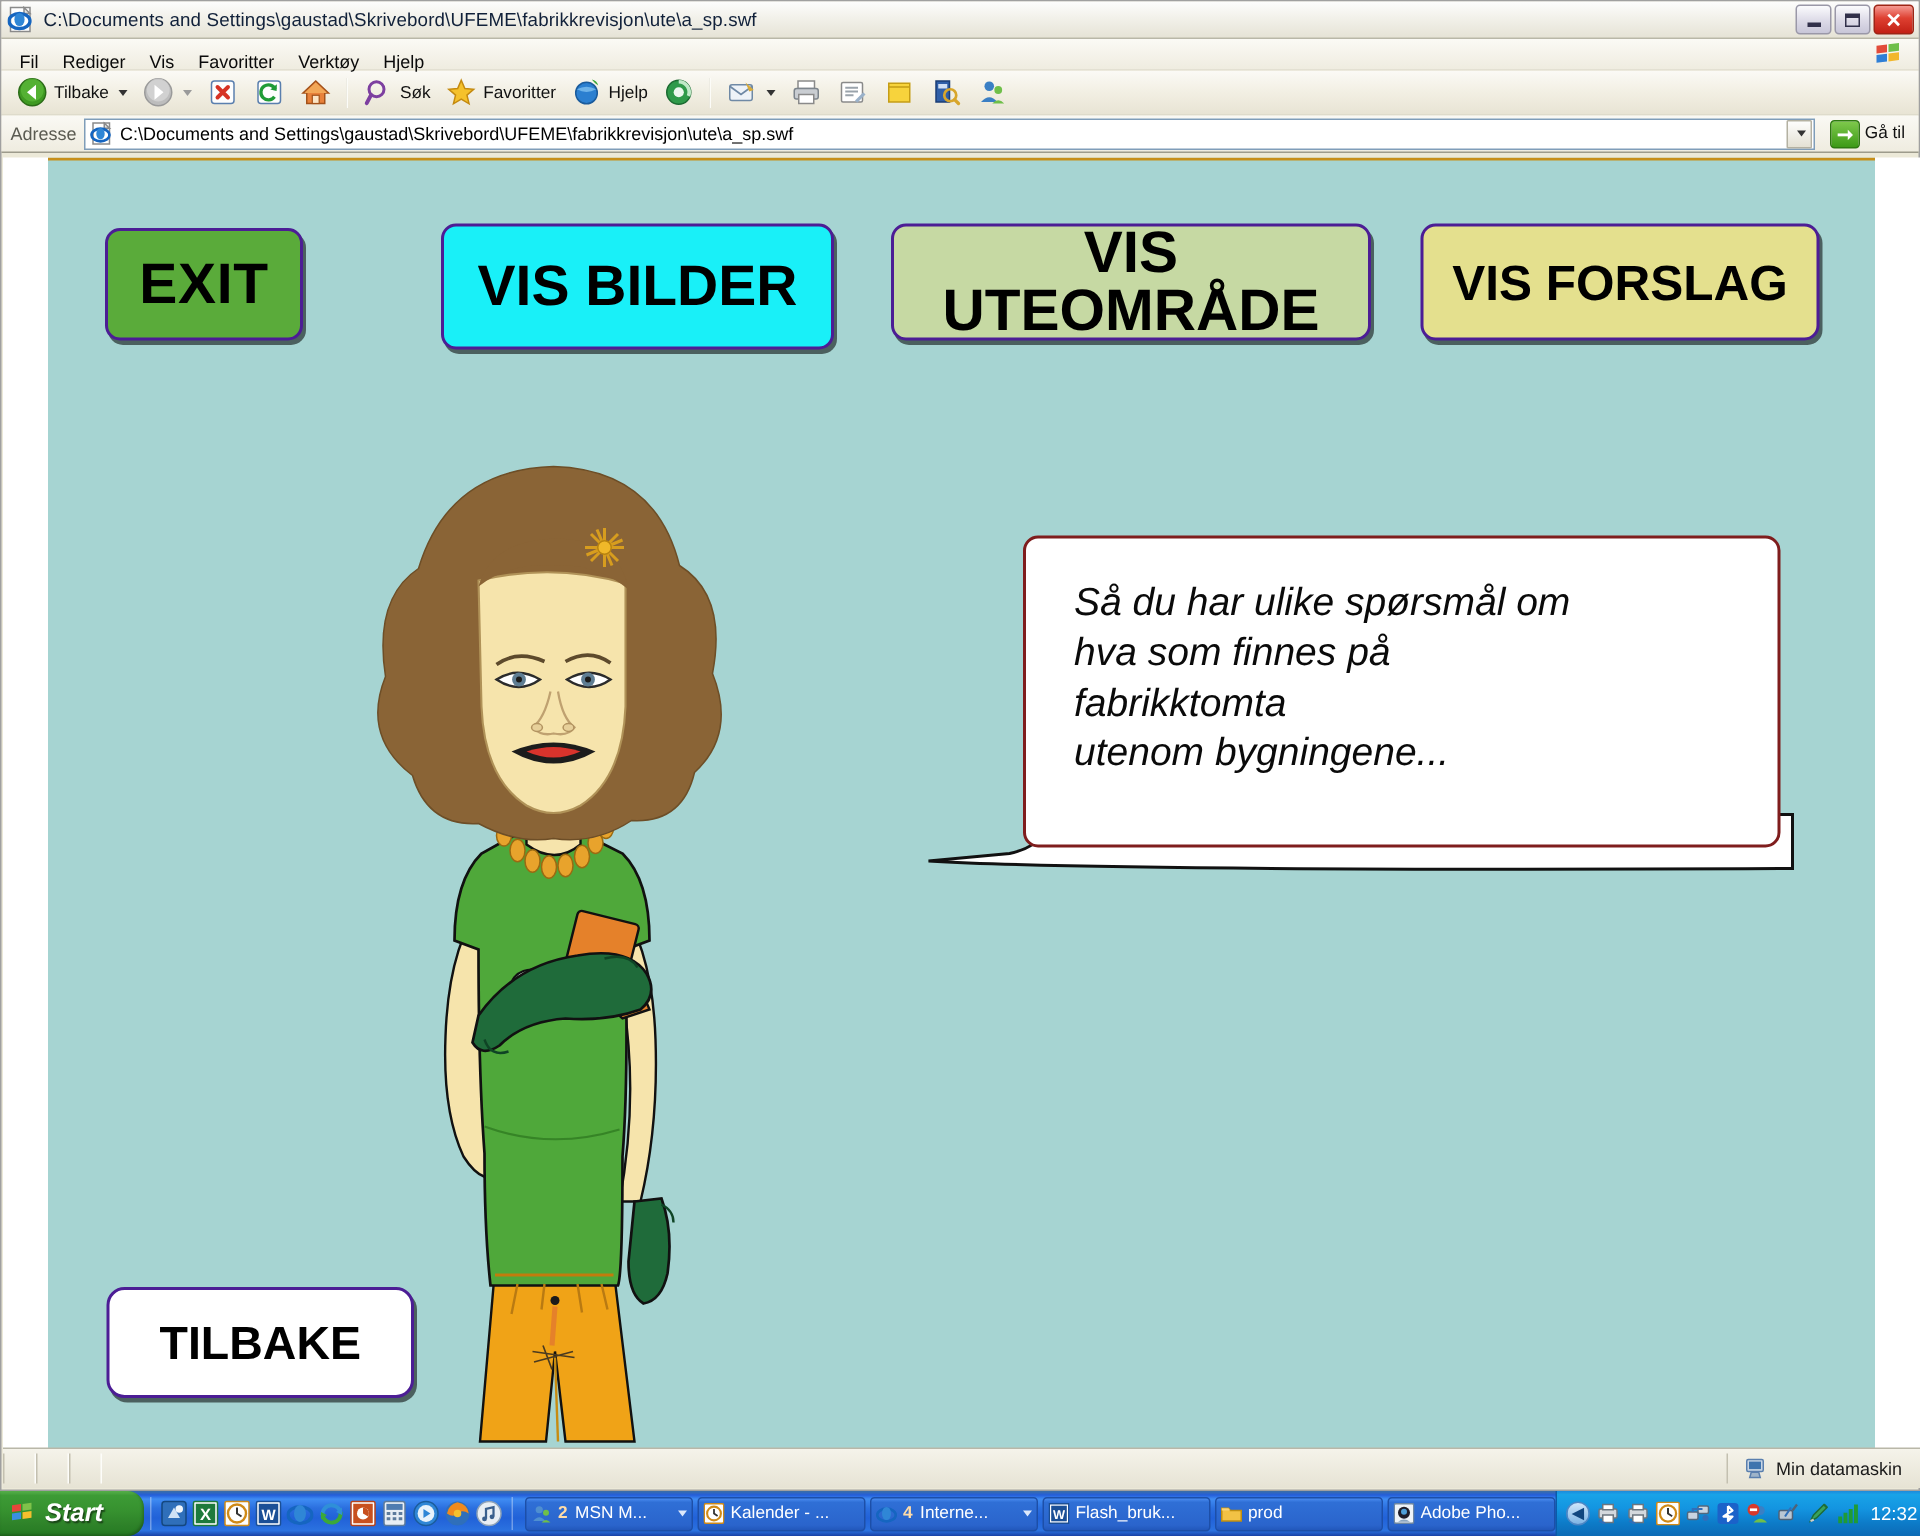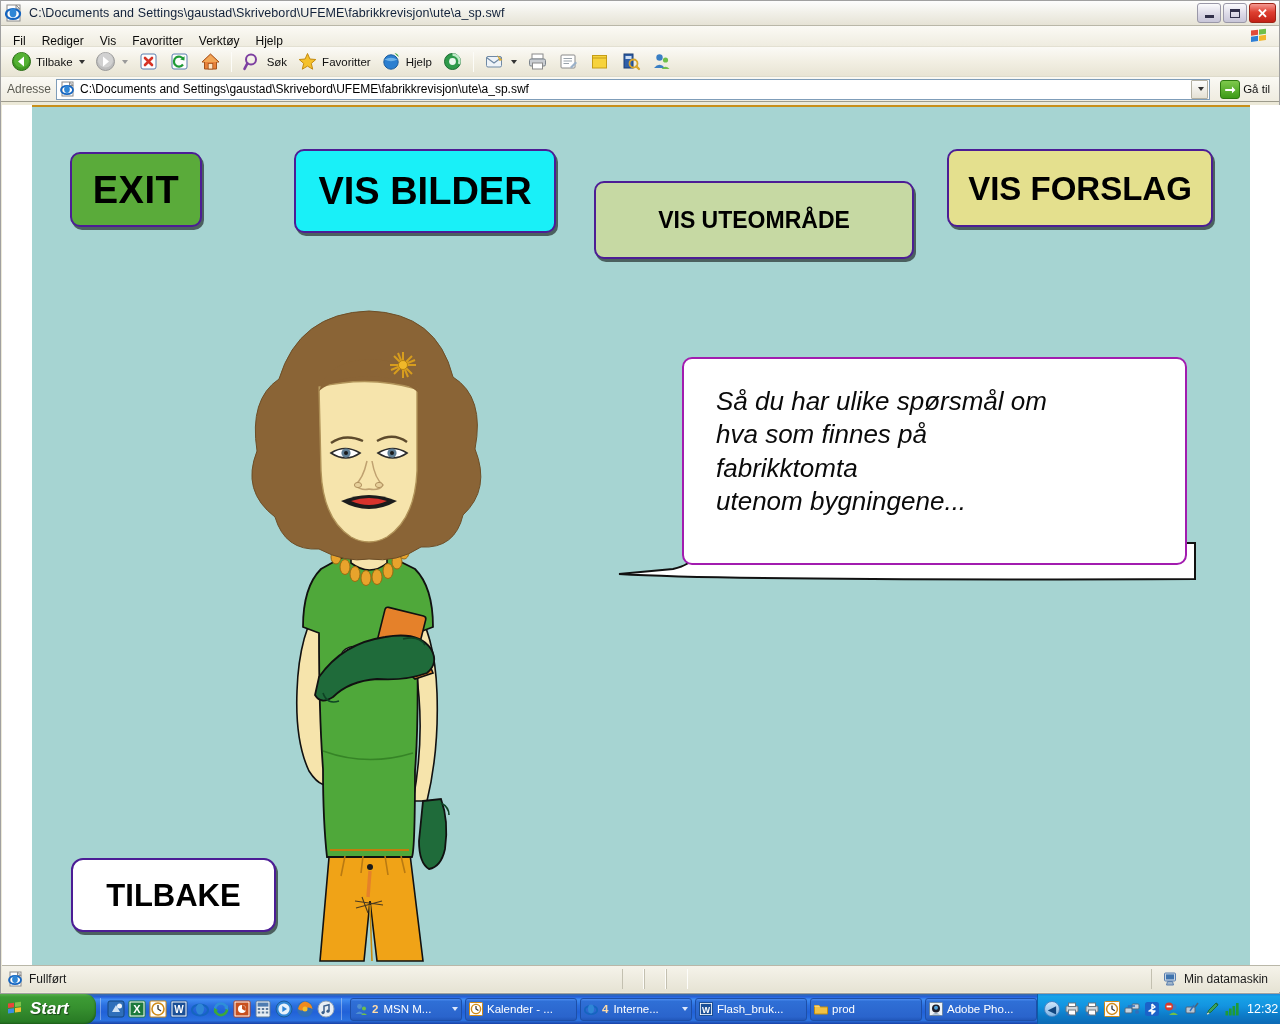--- a/index.html
+++ b/index.html
@@ -157,34 +157,34 @@
     border-radius: 10px;
     display: flex; align-items: center; justify-content: center;
     font-weight: bold; color: #000;
     box-shadow: 2px 3px 0 rgba(0,0,0,.55);
     cursor: pointer; user-select: none;
     text-align: center;
     line-height: 1;
   }
   #btn-exit { left: 38px; top: 45px; width: 132px; height: 75px; background: #5aab3a; font-size: 38px; letter-spacing:.5px;}
   #btn-bilder { left: 262px; top: 42px; width: 262px; height: 84px; background: #19f0f8; font-size: 38px; }
-  #btn-ute { left: 562px; top: 42px; width: 320px; height: 78px; background: #c6d9a3; font-size: 23px; margin-top: 32px; }
+  #btn-ute { left: 562px; top: 42px; width: 320px; height: 78px; background: #c6d9a3; font-size: 39px; }
   #btn-forslag { left: 915px; top: 42px; width: 266px; height: 78px; background: #e4e08e; font-size: 33px; }
   #btn-tilbake {
     left: 39px; top: 751px; width: 205px; height: 74px;
     background: #ffffff; font-size: 31px; border-radius: 12px;
   }
 
   
   #bubble-wrap { position:absolute; left: 585px; top: 244px; width: 580px; height: 240px; }
   #bubble-box {
     position: absolute; left: 65px; top: 6px;
     width: 505px; height: 208px;
     background: #fff;
-    border: 2px solid #a21caf;
+    border: 2px solid #7f1d1d;
     border-radius: 10px;
   }
   #bubble-text {
     position: absolute; left: 32px; top: 26px; right: 16px;
     font-size: 26px; font-style: italic; color: #0a0a0a;
     line-height: 1.28; white-space: pre-line;
     font-family: "Liberation Sans", sans-serif;
   }
   #bubble-tail { position:absolute; left:0; top:190px; width:580px; height:50px; }
 
@@ -574,31 +574,20 @@
 
           <path d="M196 500 L214 498 Q222 520 218 548 Q214 566 202 568 Q192 562 192 540 Z" fill="#1f6b3a" stroke="#111" stroke-width="1.8"></path>
           <path d="M214 502 Q222 506 222 514" fill="none" stroke="#0f4425" stroke-width="1.6"></path>
         </svg>
       </div>
 
     </div>
   </div>
 
   <div id="statusbar">
-    <div id="status-text-wrap">
-      <span style="width:16px;height:16px;display:block;flex:0 0 auto">
-        <svg viewBox="0 0 16 16" width="16" height="16">
-          <rect x="2" y="1" width="11" height="14" fill="#fff" stroke="#8a8a8a"></rect>
-          <path d="M9.5 1 L13 4.5 L9.5 4.5 Z" fill="#e3e3e3" stroke="#8a8a8a"></path>
-          <ellipse cx="7" cy="9" rx="6" ry="4.2" fill="none" stroke="#1565c0" stroke-width="1.8"></ellipse>
-          <ellipse cx="7" cy="8.2" rx="2.8" ry="3.8" fill="#2f86d6"></ellipse>
-        </svg>
-      </span>
-      <span>Fullført</span>
-    </div>
     <div class="pane-sm"></div>
     <div class="pane-sm"></div>
     <div class="pane-sm"></div>
     <div id="status-zone">
       <span style="width:16px;height:16px;display:block">
         <svg viewBox="0 0 16 16" width="16" height="16">
           <rect x="2.5" y="2" width="11" height="8" rx="1" fill="#c9d6e4" stroke="#5a7fae"></rect>
           <rect x="4" y="3.4" width="8" height="5" fill="#3f74ae"></rect>
           <path d="M5.5 10.5 L10.5 10.5 L11.5 14 L4.5 14 Z" fill="#9fb4c9" stroke="#5a7fae"></path>
         </svg>

